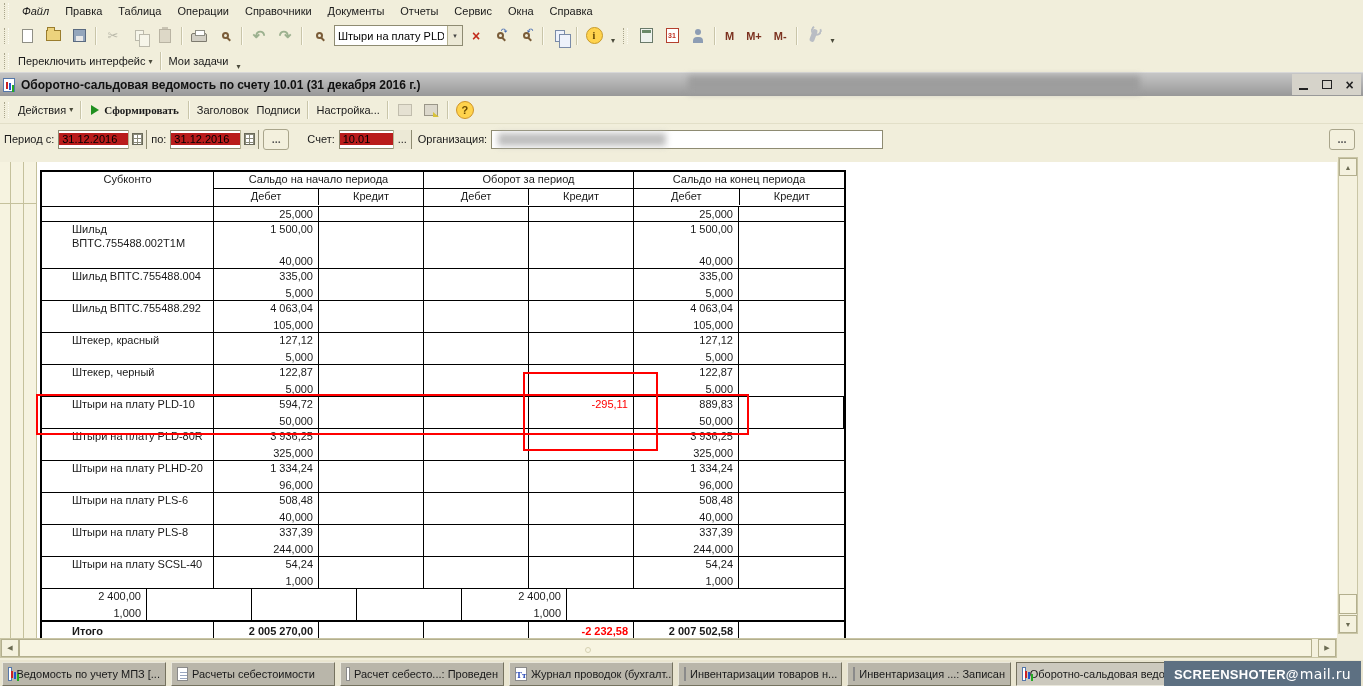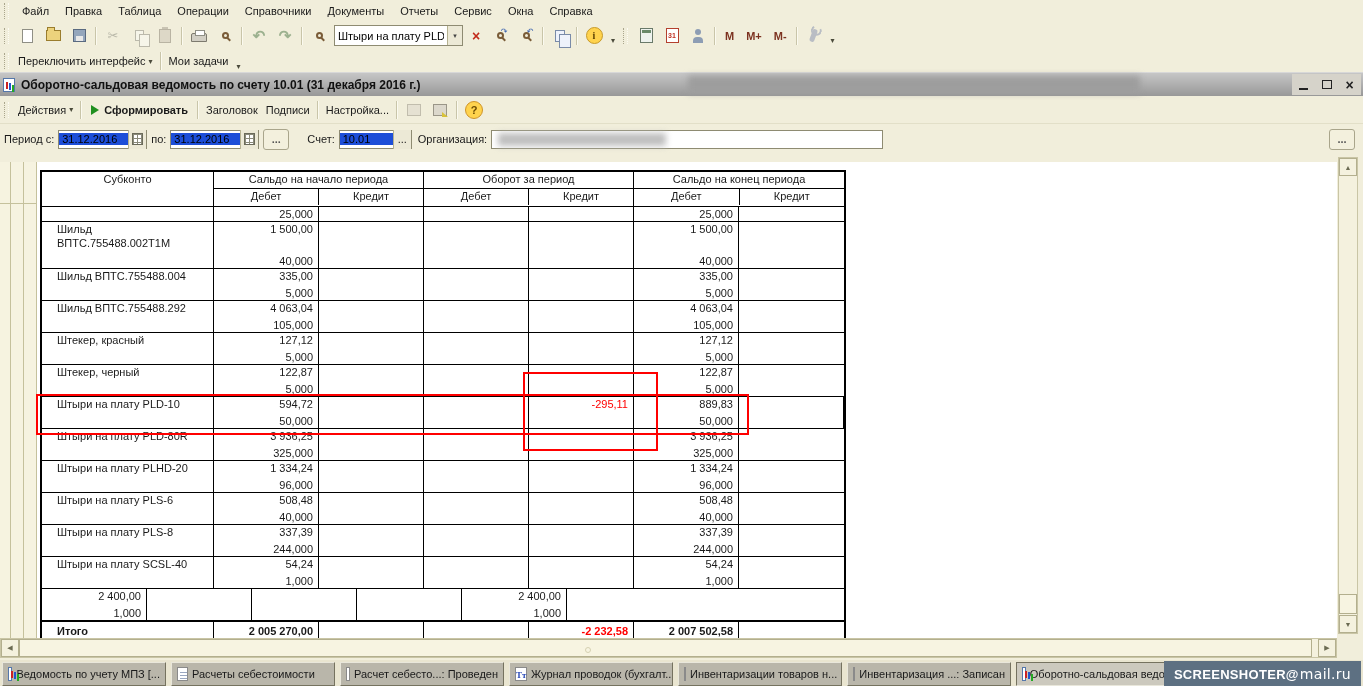--- a/index.html
+++ b/index.html
@@ -73,28 +73,28 @@
   .blurstrip{position:absolute;left:688px;top:3px;width:452px;height:17px;background:#9d9d9d;filter:blur(3px);}
   .wctrls{position:absolute;right:2px;top:1px;height:21px;background:#d6d3ca;display:flex;align-items:center;padding:0 3px;gap:6px;}
   .wbtn{width:17px;height:15px;display:flex;align-items:center;justify-content:center;color:#222;font-weight:bold;}
   .ic-min{width:9px;height:3px;border-bottom:2px solid #222;margin-top:6px;}
   .ic-restore{width:8px;height:7px;border:1px solid #222;position:relative;background:#d6d3ca;}
   .ic-restore::before{content:'';position:absolute;left:2px;top:-4px;width:8px;height:7px;border:1px solid #222;background:#d6d3ca;z-index:-1;}
   .ic-close{font-size:14px;line-height:14px;font-weight:bold;}
 
   
   .tb3{height:27px;display:flex;align-items:center;padding-left:2px;border-bottom:1px solid #e2dfc8;}
-  .tb3 .gen{font-weight:bold;display:flex;align-items:center;padding:2px 6px;}
+  .tb3 .gen{font-weight:bold;display:flex;align-items:center;padding:2px 6px;font-family:Liberation Serif, serif;}
   .disabled{opacity:.55;}
 
   
   .filterbar{height:30px;display:flex;align-items:center;padding:0 4px 0 0;}
   .filterbar label{margin:0 4px;}
   .field{display:flex;align-items:center;border:1px solid #8e8b72;background:#fff;height:19px;box-sizing:border-box;}
-  .field input{border:0;outline:0;font:11px "Liberation Sans",sans-serif;padding:0 3px;background:#1d4ed8;}
+  .field input{border:0;outline:0;font:11px "Liberation Sans",sans-serif;padding:0 3px;background:#b91c1c;}
   .btn-sq{width:18px;height:19px;background:#ece9d6;border-left:1px solid #b5b190;display:flex;align-items:center;justify-content:center;box-sizing:border-box;}
   .btn-dots{min-width:24px;height:19px;background:#f3f0dd;border:1px solid #a9a58b;border-radius:3px;display:flex;align-items:center;justify-content:center;margin:0 4px;font-weight:bold;color:#555;}
   .orgblur{width:168px;height:13px;background:#bfbfbf;filter:blur(3px);margin-left:6px;}
 
   
   .reportarea{position:relative;height:506px;background:#f1eedb;}
   .canvas{position:absolute;left:0;top:0;width:1337px;height:482px;background:#fff;overflow:hidden;margin-top:8px;}
   .gutter{position:absolute;left:0;top:0;bottom:0;width:36px;background:#f6f3e0;border-right:1px solid #c5c19c;}
   .gutter .v1{position:absolute;left:10px;top:0;bottom:0;width:1px;background:#c5c19c;}
   .gutter .v2{position:absolute;left:23px;top:0;bottom:0;width:1px;background:#c5c19c;}
@@ -110,21 +110,21 @@
   .ghead{width:210px;}
   .ghead .g-title{height:17px;text-align:center;border-bottom:1px solid #000;box-sizing:border-box;padding-top:1px;}
   .ghead .g-sub{display:flex;height:16px;}
   .ghead .g-sub .sc{flex:1;text-align:center;border-right:1px solid #000;box-sizing:border-box;padding-top:1px;}
   .ghead .g-sub .sc:last-child{border-right:0;}
   .trow{display:flex;border-top:1px solid #000;height:32px;box-sizing:border-box;position:relative;}
   .trow.partial{border-top:0;height:14px;}
   .trow.tall{height:47px;}
   .trow.total{height:19px;border-top:2px solid #000;font-weight:bold;}
   .trow .c{display:flex;flex-direction:column;justify-content:space-between;padding:0 5px;}
-  .trow .c.name{width:172px;padding-left:15px;text-align:left;justify-content:flex-start;}
+  .trow .c.name{width:172px;padding-left:30px;text-align:left;justify-content:flex-start;}
   .trow .c.num{width:105px;text-align:right;}
   .ln{line-height:14px;white-space:nowrap;}
   .trow.total .c{justify-content:center;}
   .neg{color:#ff0000;}
   .red-row-box{position:absolute;left:-6px;top:-3px;width:709px;height:37px;border:2px solid #ff0000;pointer-events:none;z-index:5;}
   .red-cell-box{position:absolute;left:481px;top:-25px;width:131px;height:75px;border:2px solid #ff0000;pointer-events:none;z-index:5;}
 
   
   .vscroll{position:absolute;right:5px;top:3px;width:20px;height:477px;background:#f4f1de;border:1px solid #c9c5a5;box-sizing:border-box;}
   .sbtn{position:absolute;left:0;width:18px;height:18px;background:#f4f1de;border:1px solid #b3af8e;box-sizing:border-box;display:flex;align-items:center;justify-content:center;font-size:7px;color:#6b6b52;}
@@ -144,21 +144,21 @@
   .watermark .domain{font-family:"DejaVu Sans",sans-serif;font-weight:normal;font-size:14px;margin-left:1px;}
 </style>
 </head>
 <body>
 
 <div id="app">
 
   <div class="menubar">
     <span class="grip"></span>
     <span id="menu-items" style="display:flex;">
-        <div class="menu-item" style="display: inline-block;">Файл</div>
+        <div class="menu-item" style="display: inline-block; font-style: italic;">Файл</div>
         <div class="menu-item" style="display: inline-block;">Правка</div>
         <div class="menu-item" style="display: inline-block;">Таблица</div>
         <div class="menu-item" style="display: inline-block;">Операции</div>
         <div class="menu-item" style="display: inline-block;">Справочники</div>
         <div class="menu-item" style="display: inline-block;">Документы</div>
         <div class="menu-item" style="display: inline-block;">Отчеты</div>
         <div class="menu-item" style="display: inline-block;">Сервис</div>
         <div class="menu-item" style="display: inline-block;">Окна</div>
         <div class="menu-item" style="display: inline-block;">Справка</div>
       </span>

